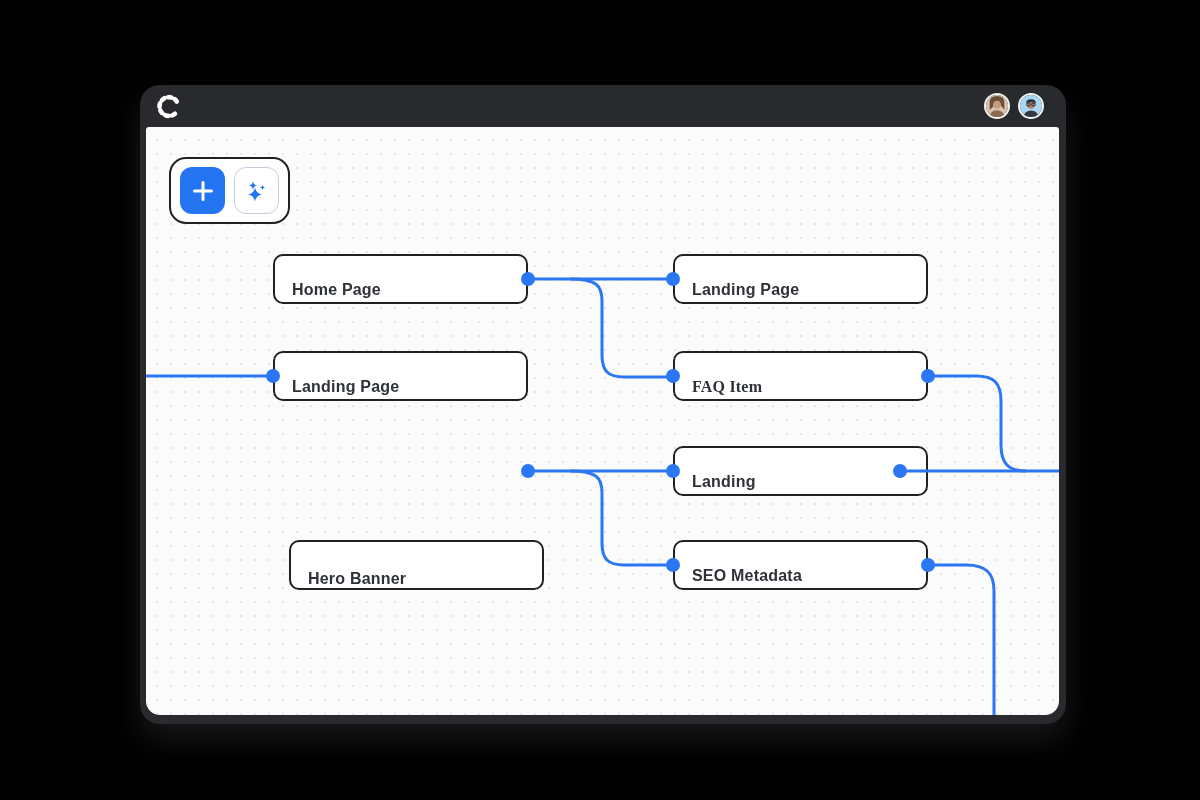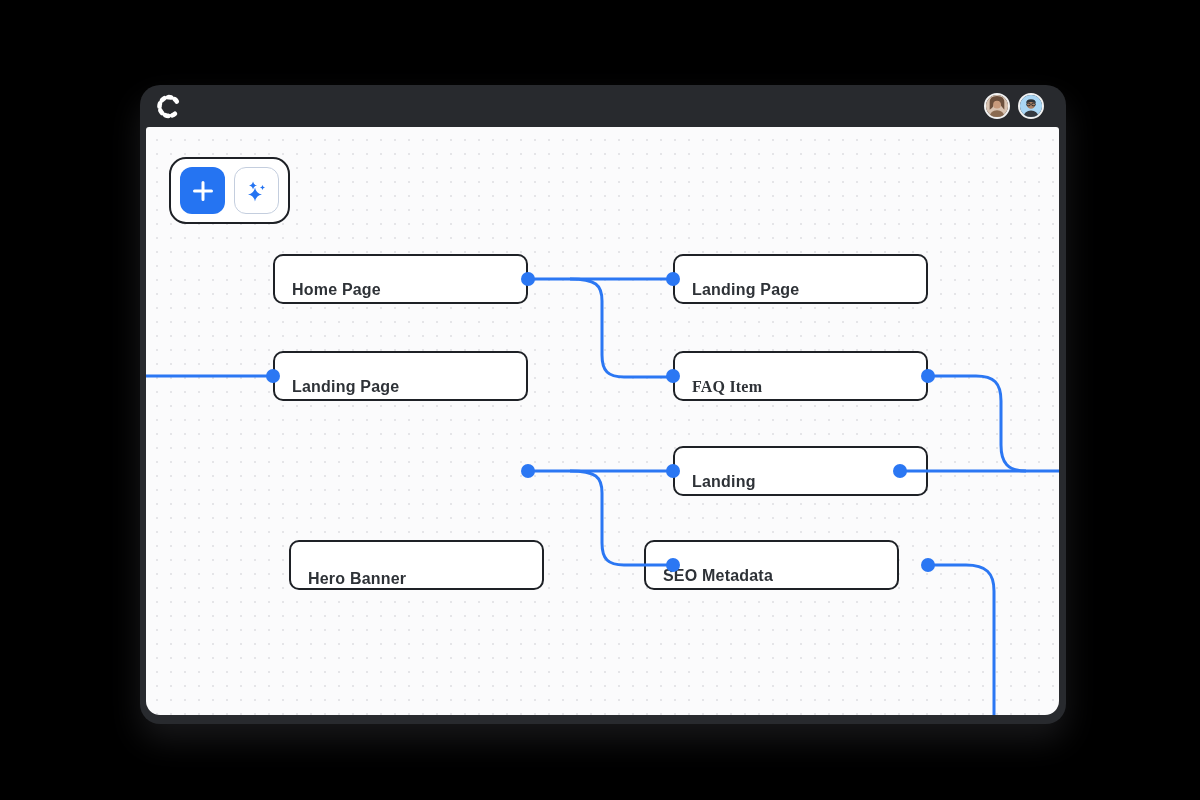--- a/index.html
+++ b/index.html
@@ -38,21 +38,21 @@
     background:#fff;border:2.5px solid #1e2126;border-radius:10px;
     box-sizing:border-box;display:flex;align-items:center;
     padding-left:17px;cursor:pointer;
   }
   .node span{
     font-size:16px;font-weight:600;color:#2e3237;letter-spacing:.2px;margin-top:22px;
   }
   .n0{left:127px;top:127px;} .n1{left:527px;top:127px;}
   .n2{left:127px;top:224px;} .n3{left:527px;top:224px;font-family:Liberation Serif, serif;}
   .n4{left:127px;top:319px;} .n5{left:527px;top:319px;}
-  .n6{left:143px;top:413px;align-items:flex-end;} .n7{left:498px;top:413px;}
+  .n6{left:143px;top:413px;align-items:flex-end;} .n7{left:527px;top:413px;}
   .toolbar{
     position:absolute;left:23px;top:30px;z-index:3;
     background:#fff;border:2.5px solid #1e2126;border-radius:17px;
     display:flex;align-items:center;gap:9px;padding:8px 9px;
   }
   .tb-btn{
     width:45px;height:47px;border-radius:12px;display:flex;
     align-items:center;justify-content:center;cursor:pointer;
     border:none;padding:0;background:transparent;
   }

